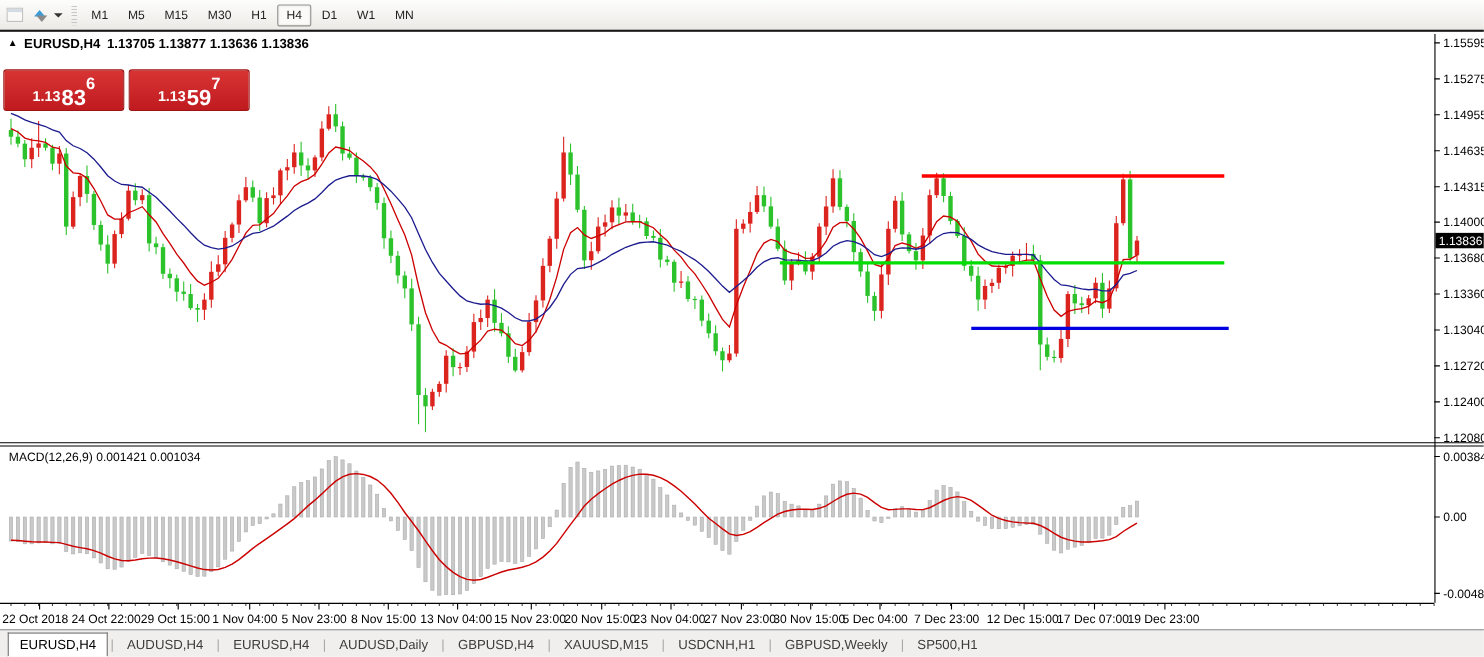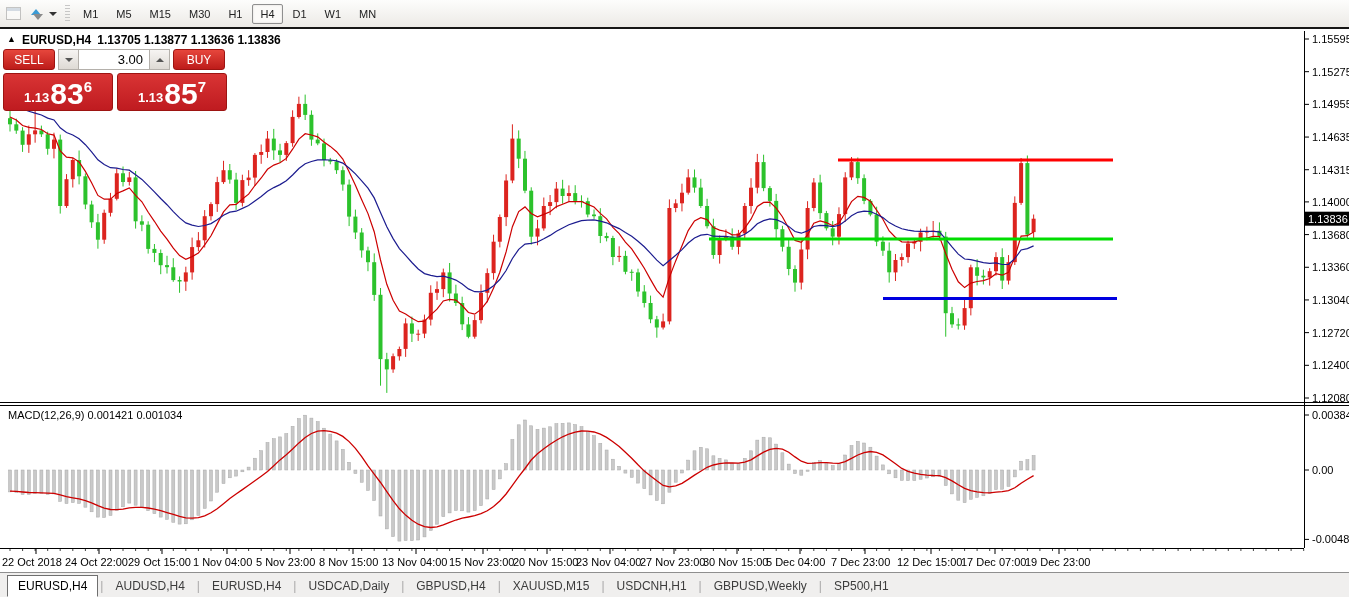--- a/index.html
+++ b/index.html
@@ -35,26 +35,26 @@
   .trow{display:flex;gap:3px;height:21px;}
   .redbtn{background:linear-gradient(#e6463c,#bd1c1a);border:1px solid #9d1412;border-radius:3px;
      color:#fff;font-size:12px;width:52px;height:21px;display:flex;align-items:center;justify-content:center;box-sizing:border-box;}
   .spin{display:flex;height:21px;box-sizing:border-box;}
   .spinbtn{width:21px;height:21px;background:linear-gradient(#f6f4f2,#dedad5);border:1px solid #b4b0ab;
      display:flex;align-items:center;justify-content:center;box-sizing:border-box;}
   .tri-dn{width:0;height:0;border-left:4px solid transparent;border-right:4px solid transparent;border-top:4px solid #555;}
   .tri-up{width:0;height:0;border-left:4px solid transparent;border-right:4px solid transparent;border-bottom:4px solid #555;}
   .spinval{width:70px;height:21px;border:1px solid #b4b0ab;border-left:none;border-right:none;
      font-size:13px;text-align:right;padding:0 6px 0 0;box-sizing:border-box;font-family:"Liberation Sans",sans-serif;}
-  .bigpx{margin-top:3px;display:flex;gap:4px;}
+  .bigpx{margin-top:14px;display:flex;gap:4px;}
   .pxbox{width:110px;height:38px;background:linear-gradient(#d93434,#bf1b20);border:1px solid #9d1412;
      border-radius:3px;color:#fff;display:flex;align-items:flex-end;justify-content:center;
      padding-bottom:3px;box-sizing:border-box;}
   .px-sm{font-size:13px;font-weight:bold;line-height:1;margin-right:1px;transform:translateY(-3px);}
-  .px-big{font-size:30px;font-weight:bold;line-height:.82;text-align:center;}
+  .px-big{font-size:20px;font-weight:bold;line-height:.82;text-align:center;}
   .px-sup{font-size:15px;font-weight:bold;line-height:1;transform:translateY(-13px);}
   
   .tabbar{position:absolute;top:572px;left:0;width:1349px;height:25px;background:#f0efee;
      border-top:1px solid #8f8f8f;display:flex;align-items:center;font-size:12px;color:#3c3c3c;}
   .tab{padding:3px 10px;cursor:default;white-space:nowrap;}
   .tab.active{background:#fff;border:1px solid #6f6f6f;border-bottom-color:#fff;margin-left:7px;
      font-size:12px;color:#000;}
   .tabsep{color:#a8a8a8;padding:0 2px;}
 </style>
 </head>
@@ -762,56 +762,43 @@
       <text x="1025" y="566" font-size="11" fill="#000000">19 Dec 23:00</text>
     </svg>
 
   <div class="chart-title">
     <span class="collapse-tri">▲</span>
     <span>EURUSD,H4</span>
     <span>1.13705 1.13877 1.13636 1.13836</span>
   </div>
 
   <div class="trade">
-    <div class="trow">
-      <div class="redbtn">SELL</div>
-      <div class="spin">
-        <div class="spinbtn">
-            <div class="tri-dn"></div>
-          </div>
-        <input class="spinval" readonly="" value="3.00" style="">
-        <div class="spinbtn">
-            <div class="tri-up"></div>
-          </div>
-      </div>
-      <div class="redbtn">BUY</div>
-    </div>
     <div class="bigpx">
       <div class="pxbox">
         <span class="px-sm">1.13</span>
         <span class="px-big">83</span>
         <span class="px-sup">6</span>
       </div>
       <div class="pxbox">
         <span class="px-sm">1.13</span>
-        <span class="px-big">85</span>
+        <span class="px-big">59</span>
         <span class="px-sup">7</span>
       </div>
     </div>
   </div>
 </div>
 
 <div class="tabbar" id="tabbar">
     <div class="tab active">EURUSD,H4</div>
     <span class="tabsep">|</span>
     <div class="tab">AUDUSD,H4</div>
     <span class="tabsep">|</span>
     <div class="tab">EURUSD,H4</div>
     <span class="tabsep">|</span>
-    <div class="tab">USDCAD,Daily</div>
+    <div class="tab">AUDUSD,Daily</div>
     <span class="tabsep">|</span>
     <div class="tab">GBPUSD,H4</div>
     <span class="tabsep">|</span>
     <div class="tab">XAUUSD,M15</div>
     <span class="tabsep">|</span>
     <div class="tab">USDCNH,H1</div>
     <span class="tabsep">|</span>
     <div class="tab">GBPUSD,Weekly</div>
     <span class="tabsep">|</span>
     <div class="tab">SP500,H1</div>

